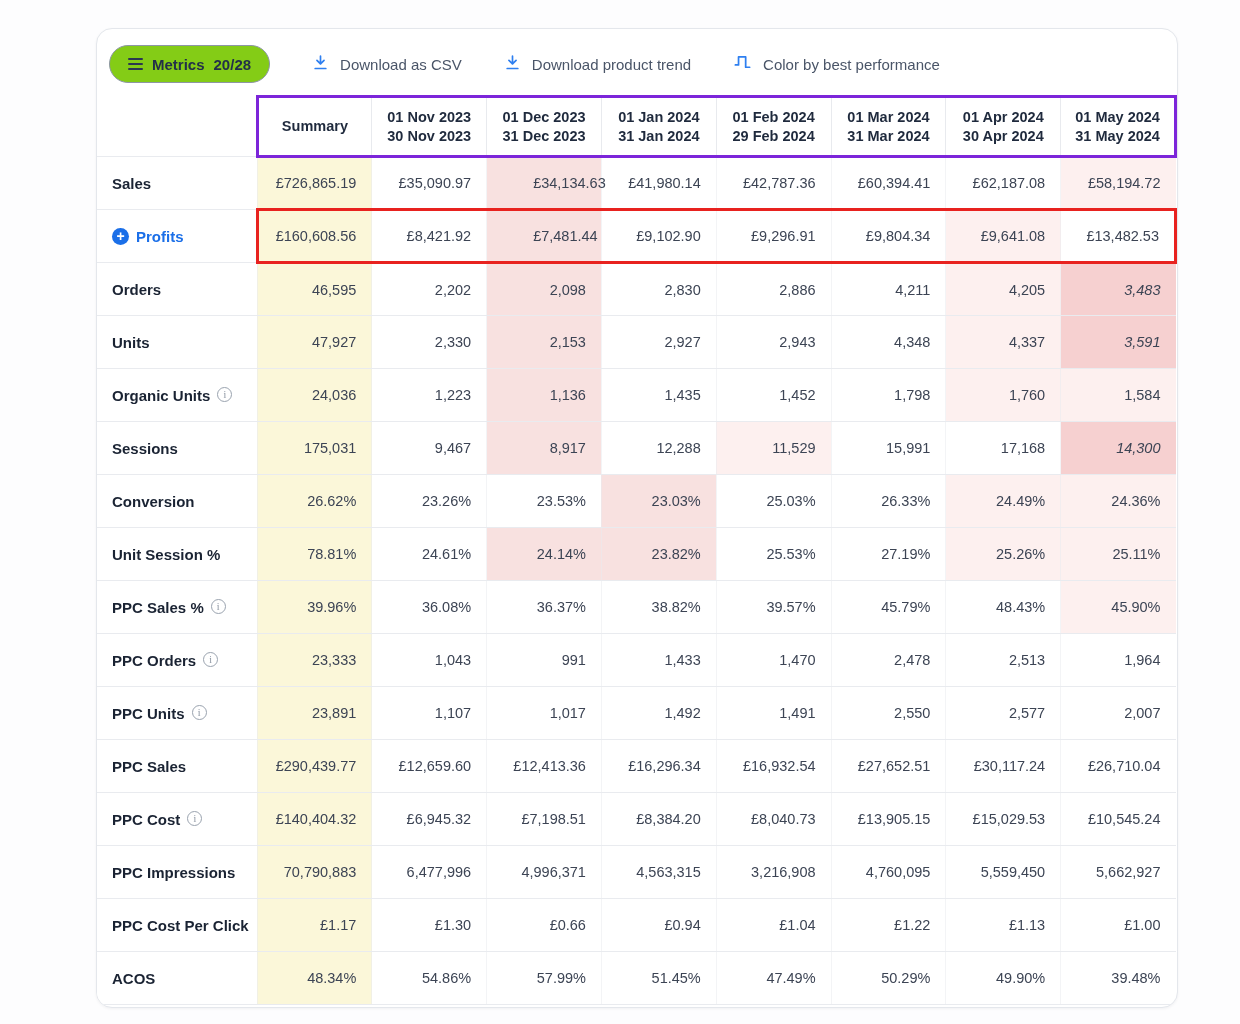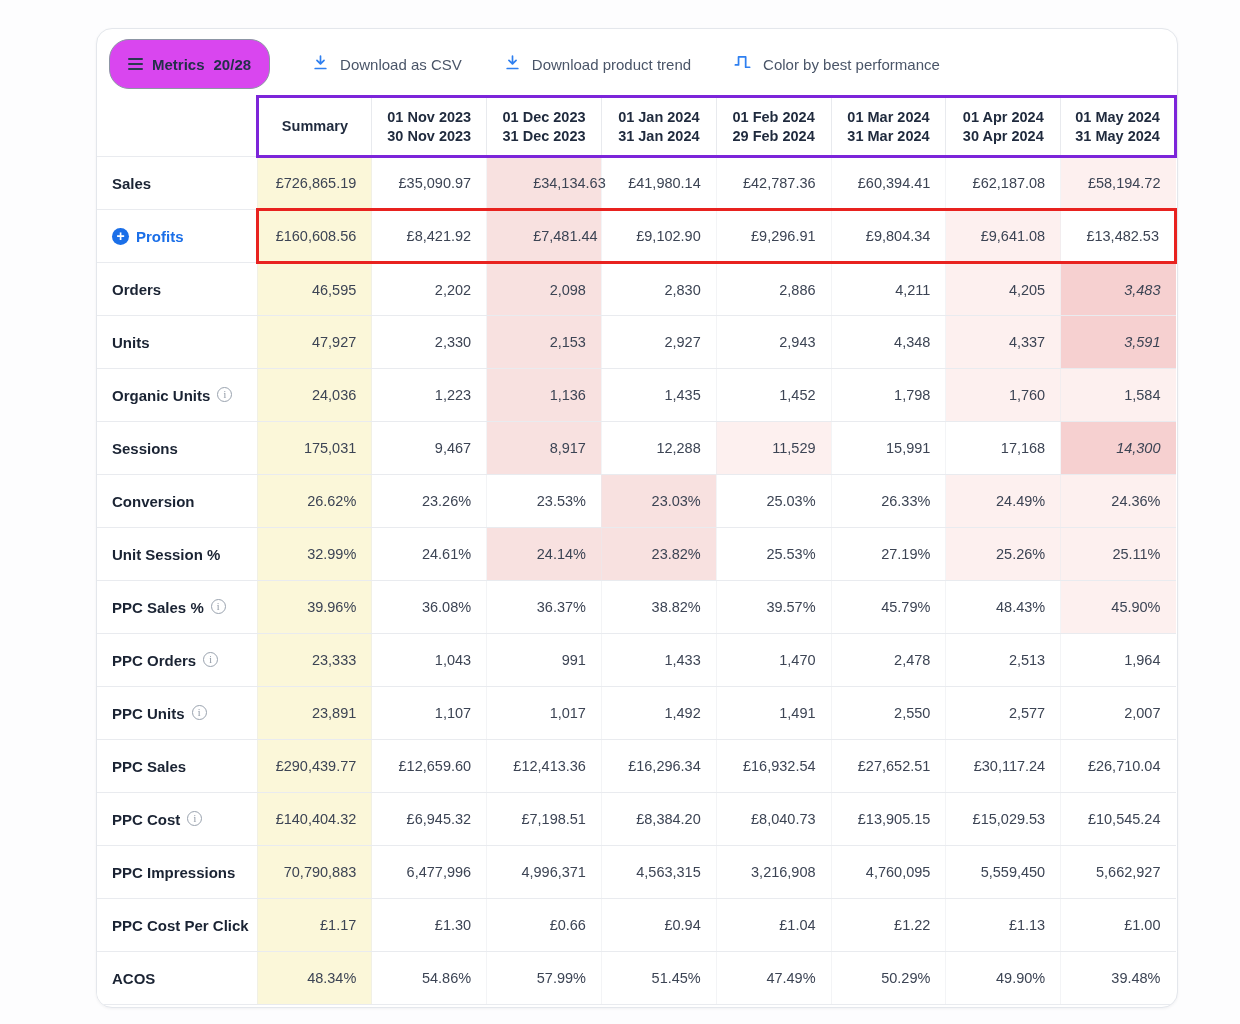--- a/index.html
+++ b/index.html
@@ -8,22 +8,22 @@
     --ink:#1a2333; --val:#3c4454; --muted:#4a5568; --line:#e9ebef;
   }
   *{box-sizing:border-box;margin:0;padding:0;}
   html,body{width:1240px;height:1024px;background:#fdfdfe;
     font-family:"Liberation Sans","DejaVu Sans",sans-serif;}
   .card{position:absolute;left:96px;top:28px;width:1082px;height:980px;
     background:#fff;border:1px solid #e4e7ec;border-radius:16px;
     box-shadow:0 1px 3px rgba(16,24,40,.05);overflow:hidden;}
   
   .toolbar{display:flex;align-items:center;height:66px;padding:4px 10px 0 12px;}
-  .metrics-btn{display:inline-flex;align-items:center;gap:9px;height:50px;
-    padding:0 18px;border:1.6px solid #8d96a5;border-radius:20px;background:#d946ef;
+  .metrics-btn{display:inline-flex;align-items:center;gap:9px;height:38px;
+    padding:0 18px;border:1.6px solid #8d96a5;border-radius:20px;background:#84cc16;
     color:#233049;font-size:15px;font-weight:700;cursor:pointer;
     font-family:inherit;}
   .burger{display:inline-flex;flex-direction:column;gap:2.6px;width:15px;}
   .burger i{display:block;height:2.4px;background:#2b3850;border-radius:1px;}
   .tool-link{display:inline-flex;align-items:center;gap:11px;border:none;
     background:transparent;color:var(--muted);font-size:15px;cursor:pointer;
     font-family:inherit;margin-left:42px;}
   .tool-link svg{flex:0 0 auto;}
   
   table{width:100%;border-collapse:collapse;table-layout:fixed;}
@@ -239,21 +239,21 @@
           <td class="p2">23.03%</td>
           <td class="">25.03%</td>
           <td class="">26.33%</td>
           <td class="p1">24.49%</td>
           <td class="p1  last">24.36%</td>
         </tr>
         <tr class="">
           <th class=""><span class="row-label-wrap">
               <span>Unit Session %</span>
             </span></th>
-          <td class="y first">32.99%</td>
+          <td class="y first">78.81%</td>
           <td class="">24.61%</td>
           <td class="p2">24.14%</td>
           <td class="p2">23.82%</td>
           <td class="">25.53%</td>
           <td class="">27.19%</td>
           <td class="p1">25.26%</td>
           <td class="p1  last">25.11%</td>
         </tr>
         <tr class="">
           <th class=""><span class="row-label-wrap">

